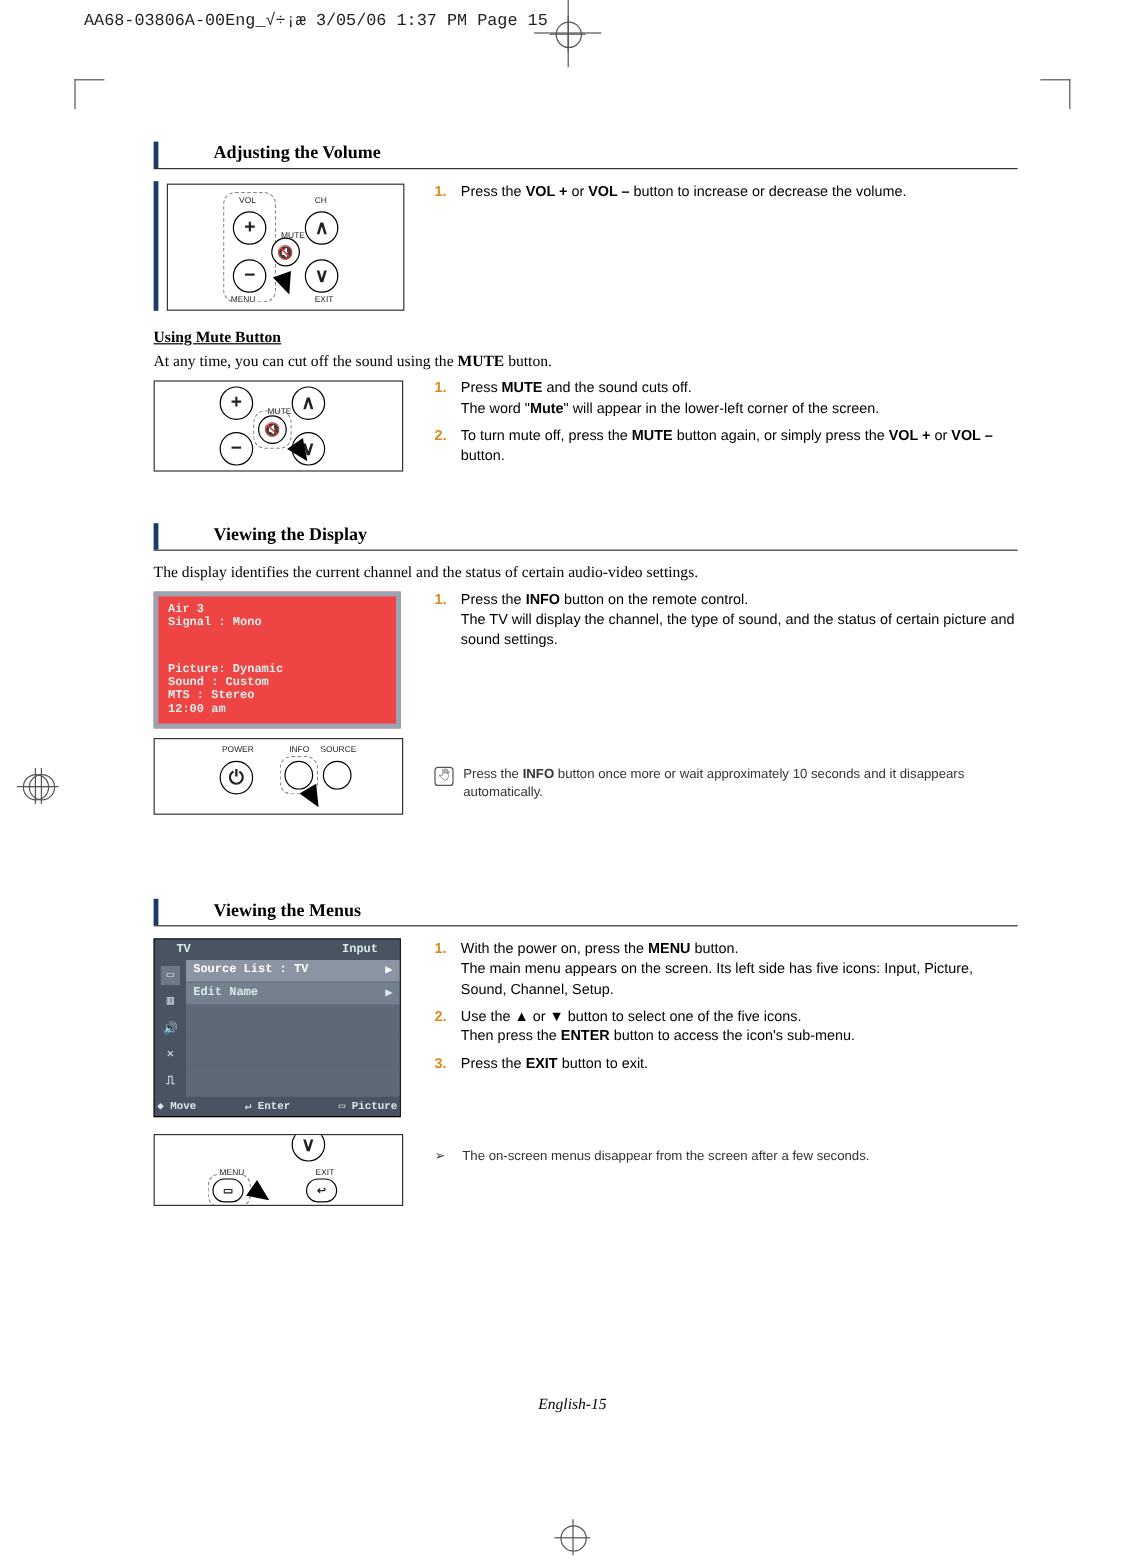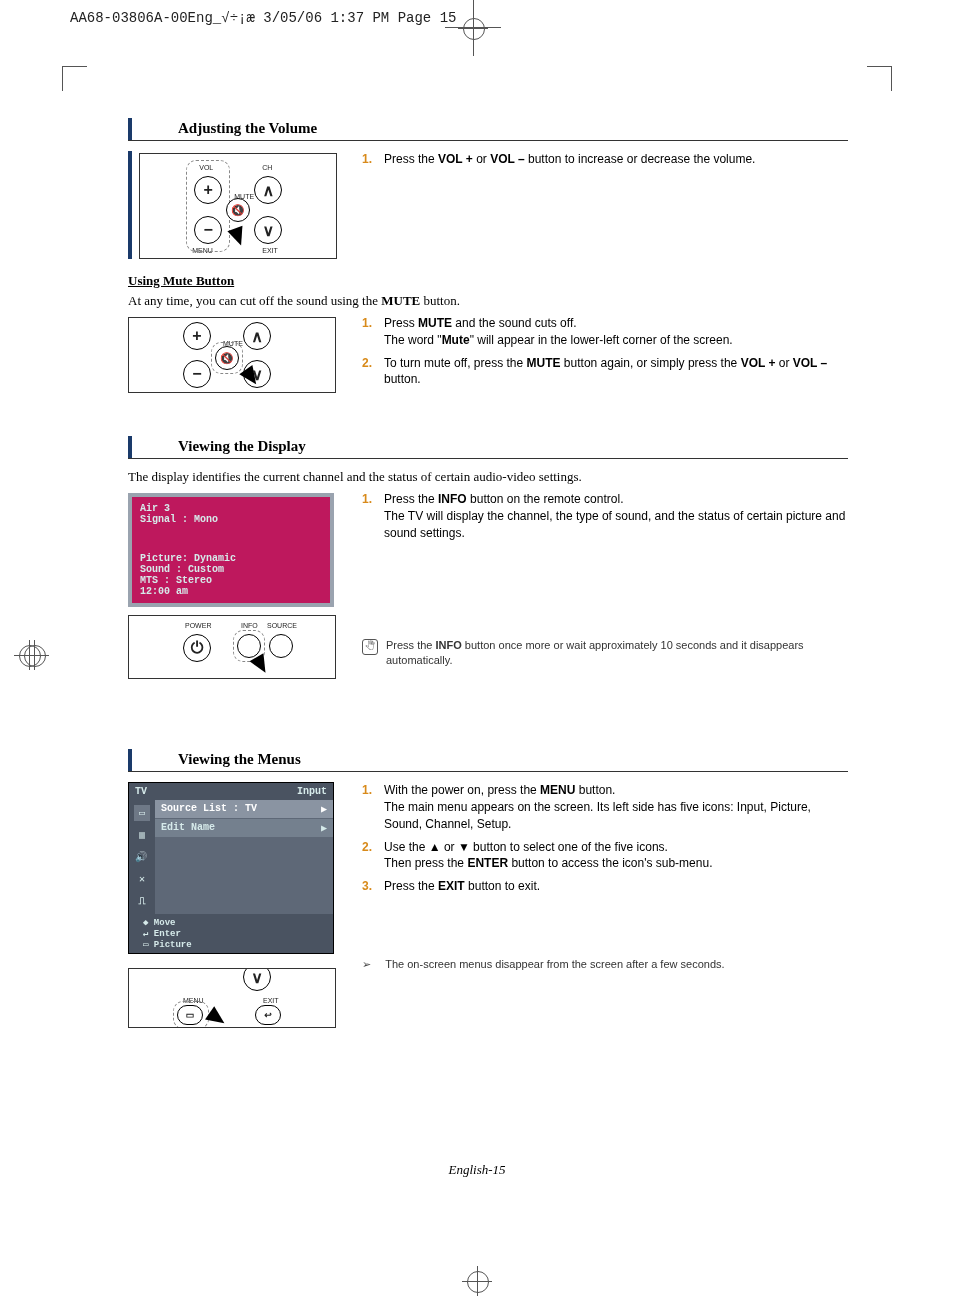--- a/index.html
+++ b/index.html
@@ -105,21 +105,21 @@
     font-size: 13px;
     margin-top: 10px;
   }
   .intro-line {
     font-size: 13px;
     margin: 4px 0 6px 0;
   }
 
   .osd-box {
     width: 206px;
-    background: #be185d;
+    background: #ef4444;
     color: #d6eaea;
     font-family: "Courier New", monospace;
     font-size: 10px;
     font-weight: bold;
     padding: 0;
     box-sizing: border-box;
     margin-top: 2px;
   }
   .osd-inner {
     border: 4px solid #9aa3af;
@@ -138,40 +138,40 @@
     border: 1px solid #000;
     background: #5e6877;
     color:#d6eaea;
     font-family:"Courier New", monospace;
     font-size:10px;
     font-weight:bold;
     box-sizing:border-box;
   }
   .menu-title-row {
     display:flex; justify-content:space-between;
-    background:#4a5361; padding:3px 6px;
+    background:#4a5361; padding:3px 18px;
   }
   .menu-body { display:flex; }
   .menu-icons {
     width:26px; background:#4a5361;
     display:flex; flex-direction:column; align-items:center;
     padding:2px 0;
   }
   .mic { width:16px; height:16px; margin:3px 0; color:#d6eaea; display:flex; align-items:center; justify-content:center; font-size:10px;}
   .mic.sel { background:#6e7886; }
   .menu-rows { flex:1; }
   .menu-row {
     display:flex; justify-content:space-between; padding:3px 6px;
     background:#74808e; border-bottom:1px solid #5e6877;
   }
   .menu-row.sel { background:#8a94a2; color:#fff; }
   .menu-row.empty { height:18px; background:#5e6877; }
   .menu-footer {
     display:flex; justify-content:space-between;
-    background:#4a5361; padding:3px 14px; font-size:9px;flex-direction:column;
+    background:#4a5361; padding:3px 2px; font-size:9px;
   }
   .footer-page {
     position:absolute;
     bottom: 128px;
     width: 100%;
     text-align:center;
     font-size: 13px;
     font-style: italic;
   }
   .bottom-crop {

